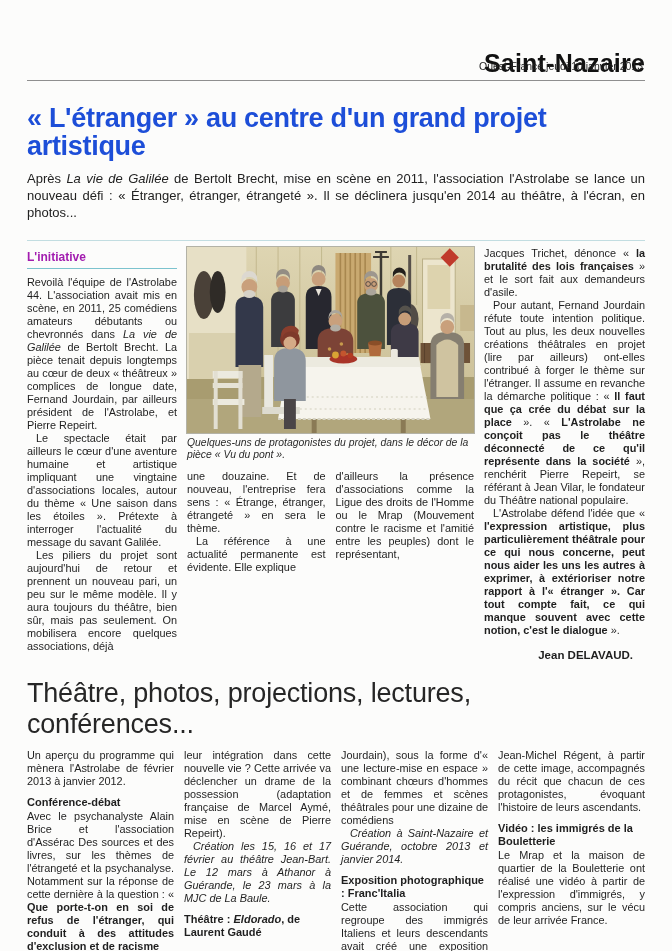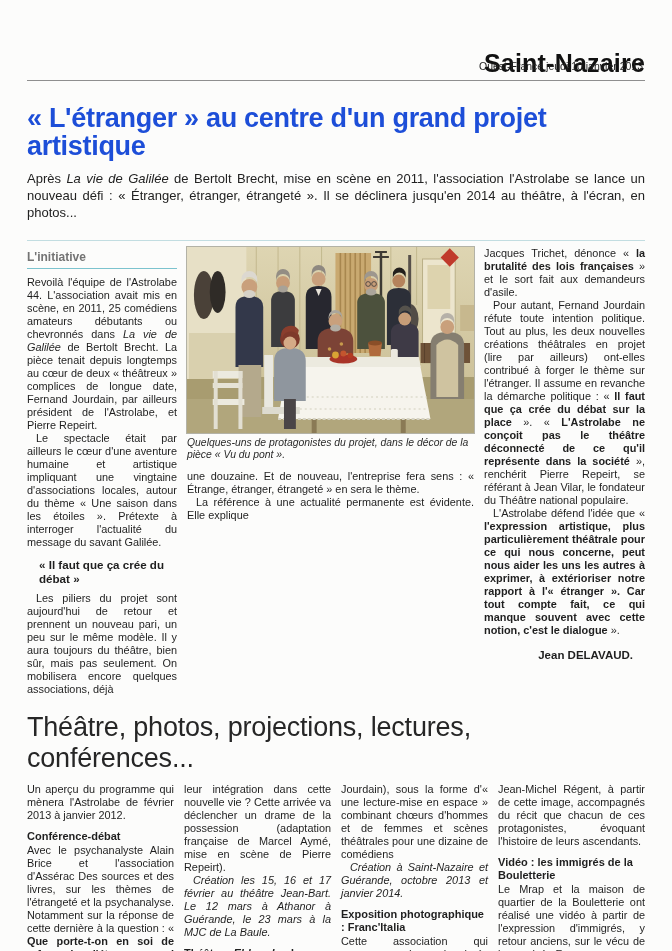--- a/index.html
+++ b/index.html
@@ -17,21 +17,21 @@
         letter-spacing:-.3px;line-height:1.05;}
   .standfirst-wrap{margin:0 0 18px;max-width:640px;}
   .standfirst-wrap .blk{font-size:13px;line-height:1.33;text-align:left;color:#222;}
   
   .a1-body{display:flex;gap:10px;border-top:1px solid #c2dde1;padding-top:6px;
         min-height:288px;}
   .a1-col1{width:150px;flex:none;}
   .a1-mid{width:287px;flex:none;}
   .a1-col4{flex:1;min-width:0;}
   .kicker-row{border-bottom:1px solid #7cc3ce;padding-bottom:3px;margin-bottom:7px;}
-  .kicker{font-size:12px;font-weight:700;color:#737373;}
+  .kicker{font-size:12px;font-weight:700;color:#a21caf;}
   
   .blk{font-size:10.9px;line-height:13px;margin:0;color:#1f1f1f;}
   .blk.p{text-align:justify;}
   .blk.ind{text-indent:9px;}
   .blk.it{font-style:italic;}
   .blk.h{font-weight:700;text-align:left;margin:8px 0 1px;font-size:11px;}
   .blk.qh{font-size:11.6px;padding-left:12px;margin:9px 0 6px;text-align:left;
         line-height:14px;}
   .blk.by{font-weight:700;text-align:right;padding-right:12px;margin-top:12px;
         font-size:11.5px;}
@@ -70,21 +70,20 @@
 
     <div class="a1-body">
 
       <div class="a1-col1">
         <div class="kicker-row">
           <span class="kicker">L'initiative</span>
         </div>
         <div>
             <div class="blk p"><span>Revoilà l'équipe de l'Astrolabe 44. L'association avait mis en scène, en 2011, 25 comédiens amateurs débutants ou chevronnés dans </span><span class="i">La vie de Galilée</span><span> de Bertolt Brecht. La pièce tenait depuis longtemps au cœur de deux « théâtreux » complices de longue date, Fernand Jourdain, par ailleurs président de l'Astrolabe, et Pierre Repeirt.</span></div>
             <div class="blk p ind"><span>Le spectacle était par ailleurs le cœur d'une aventure humaine et artistique impliquant une vingtaine d'associations locales, autour du thème « Une saison dans les étoiles ». Prétexte à interroger l'actualité du message du savant Galilée.</span></div>
-            <div class="blk h qh"><span>« Il faut que ça crée du débat »</span></div>
             <div class="blk p ind"><span>Les piliers du projet sont aujourd'hui de retour et prennent un nouveau pari, un peu sur le même modèle. Il y aura toujours du théâtre, bien sûr, mais pas seulement. On mobilisera encore quelques associations, déjà</span></div>
           </div>
       </div>
 
       <div class="a1-mid">
         <div class="photo">
           <svg viewBox="0 0 290 186" preserveAspectRatio="none">
             <defs>
               <linearGradient id="wallg" x1="0" y1="0" x2="0" y2="1">
                 <stop offset="0" stop-color="#ded5b2"></stop>
@@ -191,20 +190,23 @@
           </svg>
         </div>
         <div class="caption-wrap">
             <div class="blk p"><span>Quelques-uns de protagonistes du projet, dans le décor de la pièce « Vu du pont ».</span></div>
           </div>
         <div class="mid-cols">
           <div>
               <div class="blk p"><span>une douzaine. Et de nouveau, l'entreprise fera sens : « Étrange, étranger, étrangeté » en sera le thème.</span></div>
               <div class="blk p ind"><span>La référence à une actualité permanente est évidente. Elle explique</span></div>
             </div>
+          <div>
+              <div class="blk p"><span>d'ailleurs la présence d'associations comme la Ligue des droits de l'Homme ou le Mrap (Mouvement contre le racisme et l'amitié entre les peuples) dont le représentant,</span></div>
+            </div>
         </div>
       </div>
 
       <div class="a1-col4">
         <div>
             <div class="blk p"><span>Jacques Trichet, dénonce « </span><span class="b">la brutalité des lois françaises</span><span> » et le sort fait aux demandeurs d'asile.</span></div>
             <div class="blk p ind"><span>Pour autant, Fernand Jourdain réfute toute intention politique. Tout au plus, les deux nouvelles créations théâtrales en projet (lire par ailleurs) ont-elles contribué à forger le thème sur l'étranger. Il assume en revanche la démarche politique : « </span><span class="b">Il faut que ça crée du débat sur la place</span><span> ». « </span><span class="b">L'Astrolabe ne conçoit pas le théâtre déconnecté de ce qu'il représente dans la société</span><span> », renchérit Pierre Repeirt, se référant à Jean Vilar, le fondateur du Théâtre national populaire.</span></div>
             <div class="blk p ind"><span>L'Astrolabe défend l'idée que « </span><span class="b">l'expression artistique, plus particulièrement théâtrale pour ce qui nous concerne, peut nous aider les uns les autres à exprimer, à extérioriser notre rapport à l'« étranger ». Car tout compte fait, ce qui manque souvent avec cette notion, c'est le dialogue</span><span> ».</span></div>
             <div class="blk by"><span>Jean DELAVAUD.</span></div>
           </div>
@@ -227,18 +229,18 @@
         </div>
       <div>
           <div class="blk p"><span>Jourdain), sous la forme d'« une lecture-mise en espace » combinant chœurs d'hommes et de femmes et scènes théâtrales pour une dizaine de comédiens</span></div>
           <div class="blk p it ind"><span>Création à Saint-Nazaire et Guérande, octobre 2013 et janvier 2014.</span></div>
           <div class="blk h"><span>Exposition photographique : Franc'Italia</span></div>
           <div class="blk p"><span>Cette association qui regroupe des immigrés Italiens et leurs descendants avait créé une exposition intitulée « Raccontami » retraçant l'itinéraire de quelques familles concernées. L'association est née d'un cliché pris sur la plage de Porcé en 1936 où quelques-unes avaient reconnu un proche. On a ressorti les archives et l'association est née. Et en 2011, enfants, petits-enfants et amis se sont retrouvés au même endroit pour la photo souvenir. Cette année, l'expo sera complétée de portraits réalisés par le photographe</span></div>
         </div>
       <div>
           <div class="blk p"><span>Jean-Michel Régent, à partir de cette image, accompagnés du récit que chacun de ces protagonistes, évoquant l'histoire de leurs ascendants.</span></div>
           <div class="blk h"><span>Vidéo : les immigrés de la Bouletterie</span></div>
-          <div class="blk p"><span>Le Mrap et la maison de quartier de la Bouletterie ont réalisé une vidéo à partir de l'expression d'immigrés, y retour anciens, sur le vécu de leur arrivée France.</span></div>
+          <div class="blk p"><span>Le Mrap et la maison de quartier de la Bouletterie ont réalisé une vidéo à partir de l'expression d'immigrés, y compris anciens, sur le vécu de leur arrivée France.</span></div>
         </div>
     </div>
   </section>
 
 </div>
 
 </body></html>

